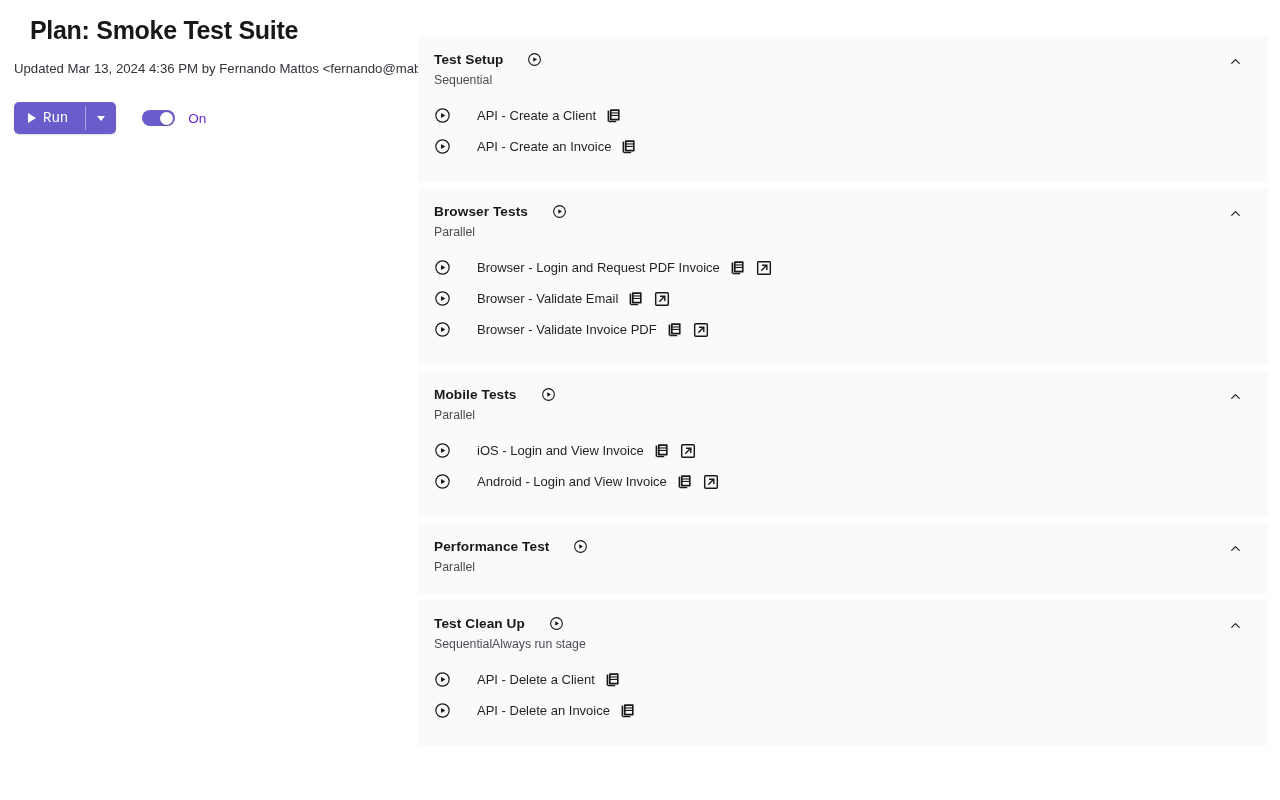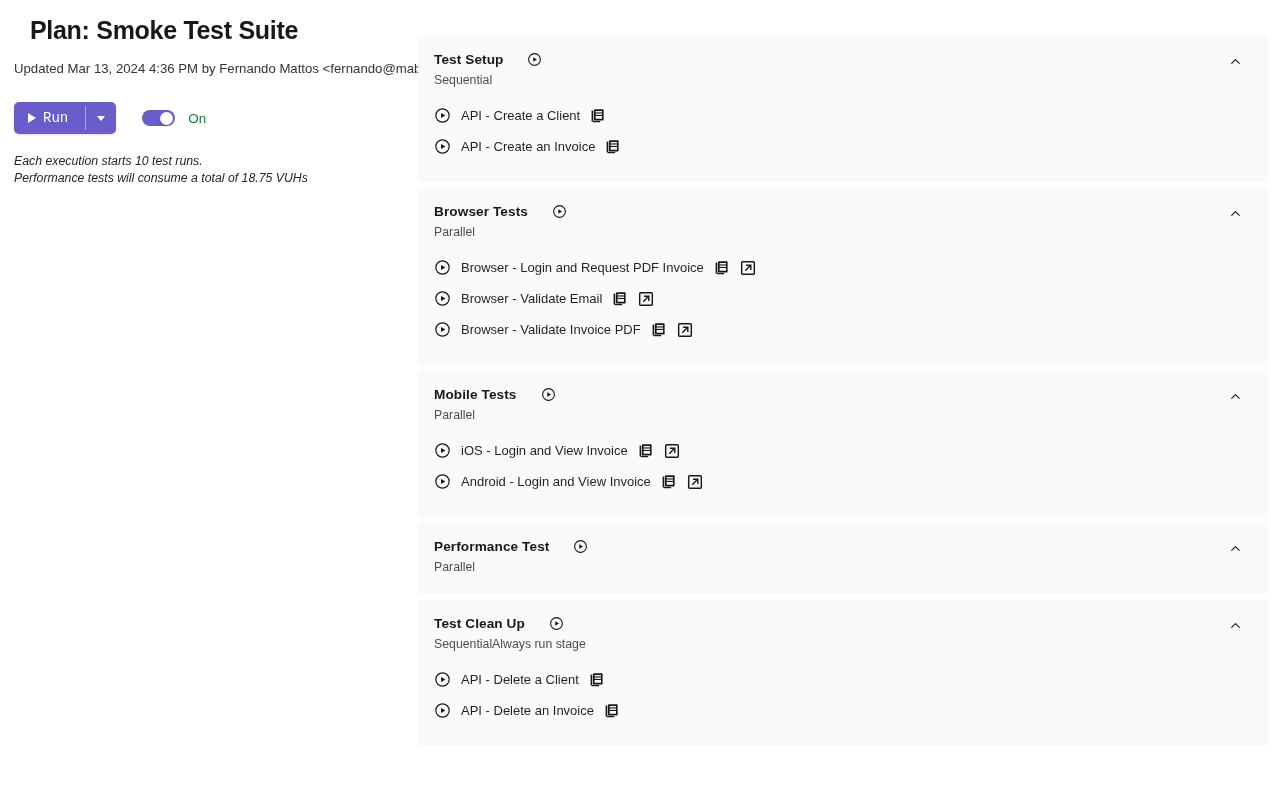--- a/index.html
+++ b/index.html
@@ -120,21 +120,21 @@
     left: 18px;
     width: 13px;
     height: 13px;
     border-radius: 50%;
     background: #ffffff;
     box-shadow: 0 1px 2px rgba(0,0,0,.25);
   }
   .toggle-label {
     margin-left: 13px;
     font-size: 13.5px;
-    color: #15803d;
+    color: #6d28d9;
   }
 
   .note-block {
     margin-top: 19px;
     font-style: italic;
     font-size: 12.3px;
     line-height: 16.5px;
     color: #232529;
   }
 
@@ -184,20 +184,21 @@
 
   .test-list { margin-top: 13px; }
   .test-row {
     display: flex;
     align-items: center;
     height: 31px;
   }
   .test-name {
     font-size: 13px;
     color: #1f2124;
+    margin-left: 16px;
     margin-right: 10px;
     white-space: nowrap;
   }
   .row-icon {
     margin-right: 10px;
     display: inline-flex;
     align-items: center;
     cursor: pointer;
   }
 
@@ -225,24 +226,20 @@
       </div>
 
       <div class="toggle-wrap">
         <div class="toggle">
           <div class="knob"></div>
         </div>
         <span class="toggle-label">On</span>
       </div>
     </div>
 
-    <div class="note-block">
-      <div>Each execution starts 10 test runs.</div>
-      <div>Performance tests will consume a total of 18.75 VUHs</div>
-    </div>
   </div>
 
   <div class="stages" id="stages">
       <div class="stage-card">
         <div class="stage-header">
           <span class="stage-title">Test Setup</span>
           <span class="row-icon" style="margin-right:0">
             <svg width="15" height="15" viewBox="0 0 24 24" fill="none">
               <circle cx="12" cy="12" r="9.4" stroke="#17181a" stroke-width="1.8"></circle>
               <path d="M10 8.3 L16 12 L10 15.7 Z" fill="#17181a"></path>

